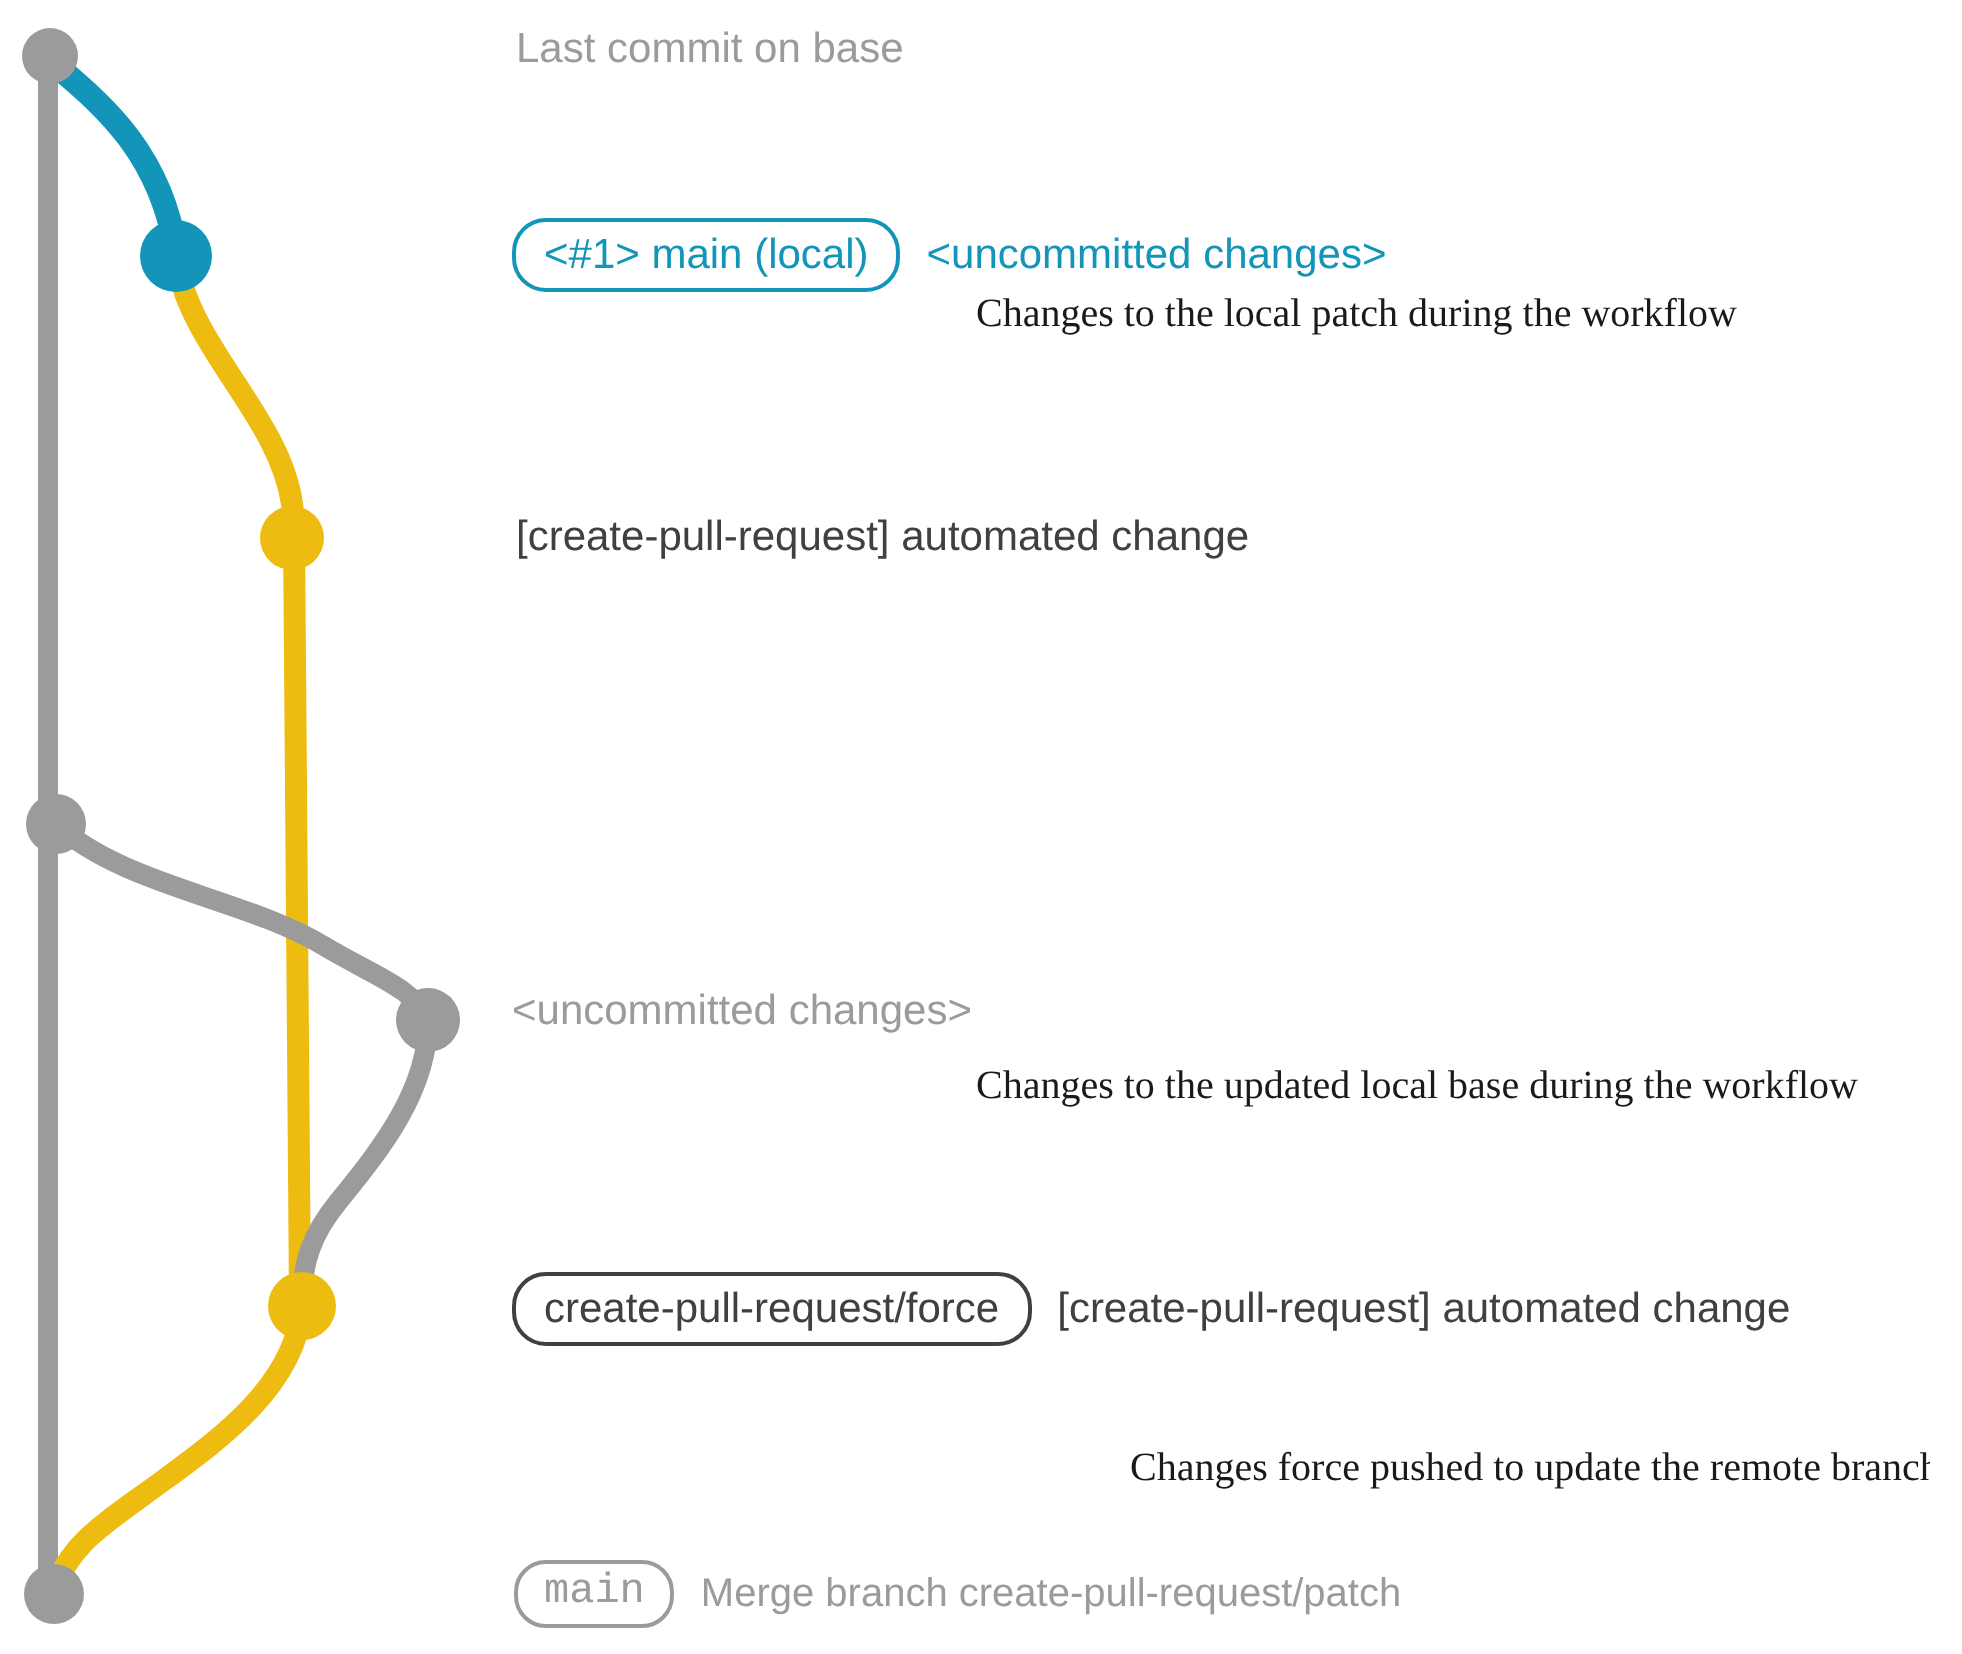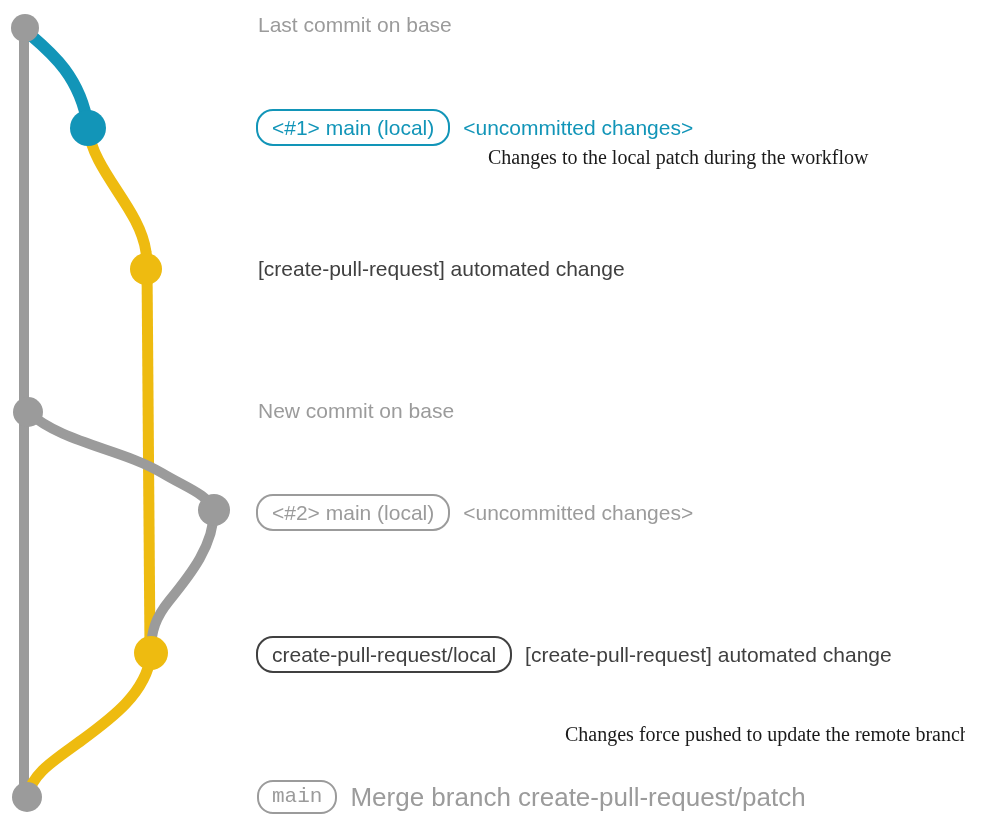--- a/index.html
+++ b/index.html
@@ -54,31 +54,30 @@
   <div class="abs h gray" style="left:258px;top:13px;">Last commit on base</div>
 
   <div class="row" style="left:256px;top:109px;">
     <span class="badge blue">&lt;#1&gt; main (local)</span>
     <span class="h blue">&lt;uncommitted changes&gt;</span>
   </div>
   <div class="abs note" style="left:488px;top:146px;">Changes to the local patch during the workflow</div>
 
   <div class="abs h yellow" style="left:258px;top:257px;">[create-pull-request] automated change</div>
 
-  <div class="abs h gray" style="left:258px;top:399px;">New commit on base</div>
 
   <div class="row" style="left:256px;top:494px;">
-    <span class="badge gray">&lt;#2&gt; main (local)</span>
     <span class="h gray">&lt;uncommitted changes&gt;</span>
   </div>
+  <div class="abs note" style="left:488px;top:532px;">Changes to the updated local base during the workflow</div>
 
   <div class="row" style="left:256px;top:636px;">
-    <span class="badge yellow">create-pull-request/local</span>
+    <span class="badge yellow">create-pull-request/force</span>
     <span class="h yellow">[create-pull-request] automated change</span>
   </div>
   <div class="abs note" style="left:565px;top:675px;margin-top:48px;">Changes force pushed to update the remote branch</div>
 
   <div class="row" style="left:257px;top:780px;">
     <span class="badge badge-sm gray">main</span>
-    <span class="h gray" style="font-size:26px;">Merge branch create-pull-request/patch</span>
+    <span class="h gray" style="font-size:20px;">Merge branch create-pull-request/patch</span>
   </div>
 
 </div>
 
 </body></html>

